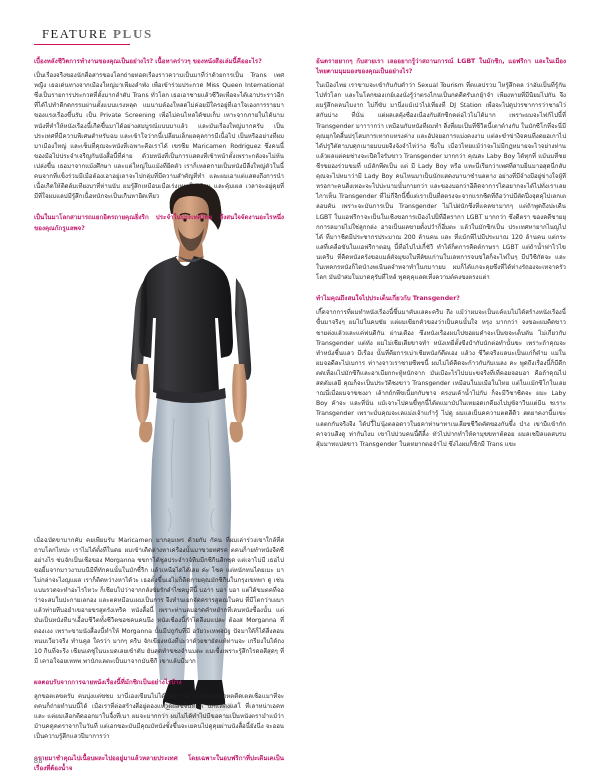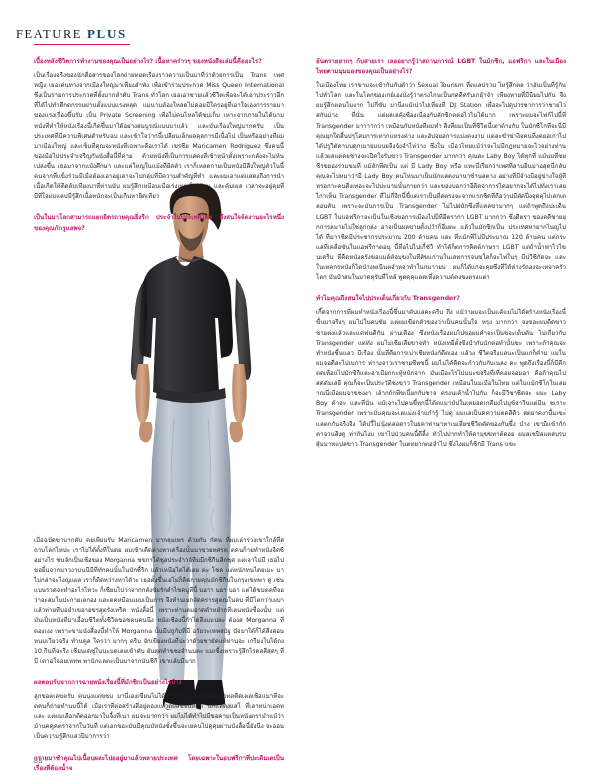--- a/index.html
+++ b/index.html
@@ -19,37 +19,37 @@
   .page {
     position: absolute;
     inset: 0;
     background: #ffffff;
   }
 
   
   .masthead {
     position: absolute;
     top: 26px;
-    left: 16px;
+    left: 42px;
     display: flex;
     align-items: baseline;
     gap: 5px;
   }
   .masthead .feature {
     font-family: "Liberation Serif", serif;
     font-size: 12.5px;
     letter-spacing: 1.6px;
     color: #1a1a1a;
     font-weight: 400;
   }
   .masthead .plus {
     font-family: "Liberation Serif", serif;
     font-size: 13px;
     letter-spacing: 1.6px;
-    color: #0c4a6e;
+    color: #737373;
     font-weight: 700;
   }
   .masthead-rule {
     position: absolute;
     top: 44px;
     left: 34px;
     width: 96px;
     height: 1px;
     background: #d4145a;
   }

